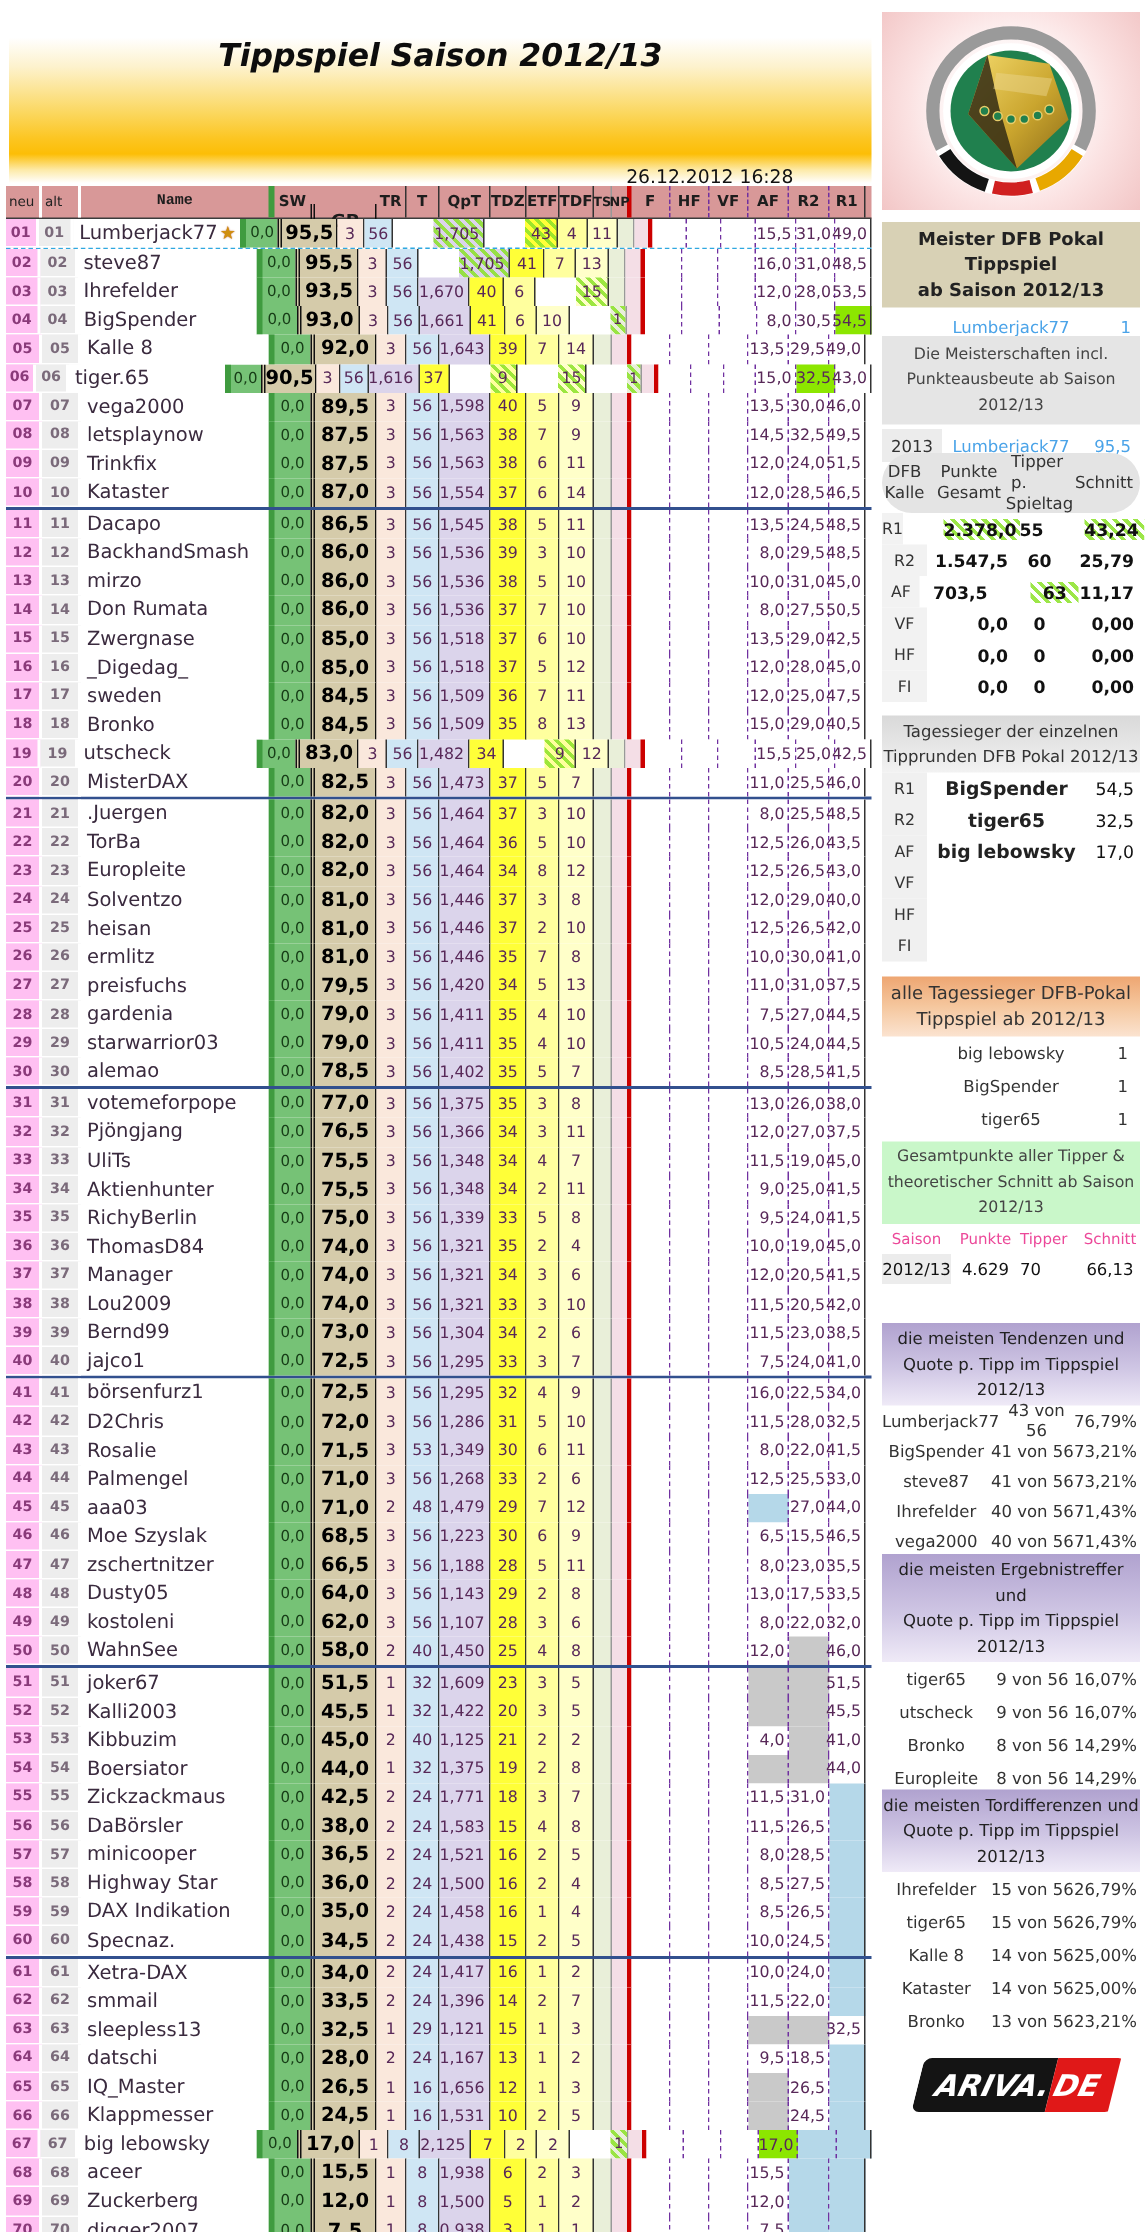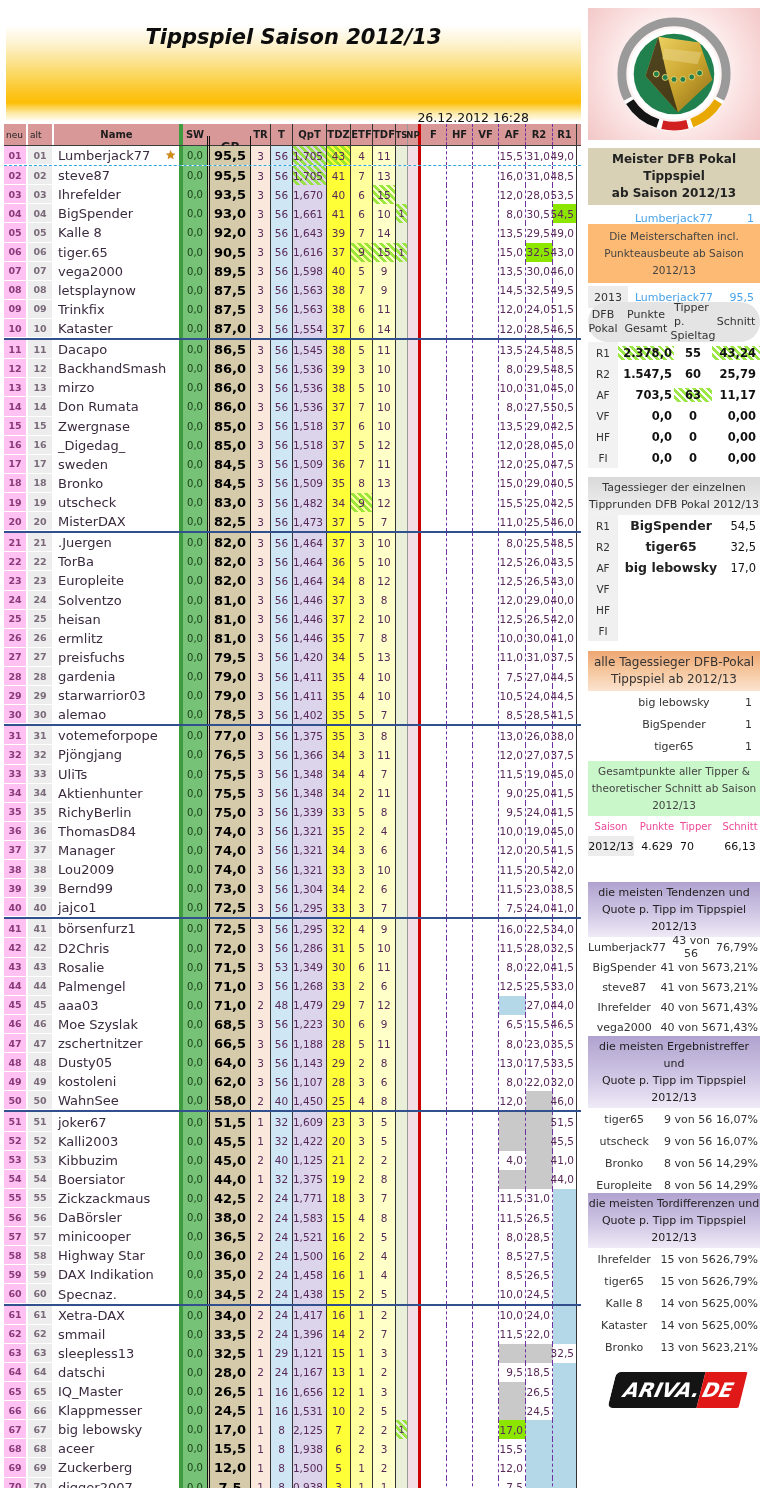--- a/index.html
+++ b/index.html
@@ -16,21 +16,21 @@
   .banner .datetime{position:absolute;right:52px;bottom:-3px;font-size:12.5px;color:#111;}
 
   
   .thead{position:absolute;left:4px;top:124px;width:577px;height:22px;display:flex;
     background:#d89898;border-bottom:1px solid #3c3c3c;box-sizing:border-box;}
   .thead .tc{background:transparent !important;color:#1d1d1d;font-weight:bold;font-size:10px;
     border-bottom:none !important;}
   .thead .c-neu,.thead .c-alt{justify-content:flex-start;padding-left:2px;font-size:9px;font-weight:normal;color:#222;}
   .thead .c-gp{font-size:12px;margin-top:12px;}
   .thead .c-ts,.thead .c-np{font-size:8.5px;padding:0;}
-  .thead .c-name{justify-content:center;padding-left:0;}
+  .thead .c-name{justify-content:center;padding-left:0;font-family:Liberation Mono, monospace;}
   .thead .c-qpt,.thead .c-af,.thead .c-r2,.thead .c-r1{justify-content:center;padding-right:0;}
 
   .tbody{position:absolute;left:4px;top:146px;width:577px;}
   .trow{display:flex;height:19.11px;}
   .tc{display:flex;align-items:center;justify-content:center;height:100%;
     box-sizing:border-box;font-size:10.5px;color:#582858;}
 
   .c-neu{width:24px;background:#ffc0f2;color:#8a3a7a;font-weight:bold;font-size:9.5px;
     border-right:2px solid #fff;border-bottom:1px solid #fff;}
   .c-alt{width:26px;background:#ededed;color:#7a6a7a;font-weight:bold;font-size:9.5px;
@@ -48,21 +48,21 @@
   .c-tdf{width:23px;background:#ffffc9;border-right:1px solid #333;}
   .c-ts{width:12px;background:#e9efd9;border-right:1px solid #999;font-size:9.5px;}
   .c-np{width:13px;background:#f4dee6;border-right:3px solid #cc0000;}
   .c-f{width:26px;background:#fff;border-right:1px dashed #7030a0;}
   .c-hf{width:26px;background:#fff;border-right:1px dashed #7030a0;}
   .c-vf{width:26px;background:#fff;border-right:1px dashed #7030a0;}
   .c-af{width:27px;background:#fff;border-right:1px dashed #7030a0;justify-content:flex-end;padding-right:2px;}
   .c-r2{width:27px;background:#fff;border-right:1px dashed #7030a0;justify-content:flex-end;padding-right:2px;}
   .c-r1{width:24px;background:#fff;border-right:1px solid #333;justify-content:flex-end;padding-right:2px;}
 
-  .hatch{background-image:repeating-linear-gradient(45deg,rgba(139,226,40,0) 0 2.5px,rgba(139,226,40,0.85) 2.5px 5px);}
+  .hatch{background-image:repeating-linear-gradient(45deg,rgba(139,226,40,0) 0 2.5px,rgba(139,226,40,0.85) 2.5px 5px);margin-left:27px;}
   .green{background-color:#8ce600 !important;background-image:none;}
   .gray{background-color:#c9c9c9 !important;}
   .blue{background-color:#b5d8e9 !important;}
 
   .gsep{border-bottom:2px solid #32508e;}
   .firstsep{border-bottom:1px dashed #2fa8e0;}
   .star{position:absolute;right:3px;top:2px;font-size:12px;color:#cf8f0f;text-shadow:0 0 1px #b04000;}
 
   
   .sb{position:absolute;left:588px;width:172px;box-sizing:border-box;font-size:11px;color:#333;}
@@ -72,21 +72,21 @@
   .boxhead{text-align:center;}
   .boxhead div{line-height:17px;}
 
   .meister{top:148px;}
   .meister .boxhead{background:#d8d1b5;padding:3px 0;font-weight:bold;font-size:12px;color:#222;}
   .mrow{position:relative;height:20px;margin-top:3px;display:flex;align-items:center;justify-content:center;}
   .mrow .cnt{position:absolute;right:6px;}
   .linkblue{color:#4aa3e8;}
 
   .meisterschaften{top:224px;}
-  .meisterschaften .boxhead{background:#fdba74;padding:4px 0;font-size:10.5px;color:#444;}
+  .meisterschaften .boxhead{background:#e5e5e5;padding:4px 0;font-size:10.5px;color:#444;}
   .meisterschaften .mrow .year{position:absolute;left:0;top:0;width:40px;height:100%;
     background:#ececec;display:flex;align-items:center;justify-content:center;color:#333;font-size:11px;}
 
   .stats{top:302px;}
   .stats .shead{display:flex;background:#e4e4e4;height:40px;font-size:11px;color:#333;border-radius:20px;}
   .stats .shead div{display:flex;flex-direction:column;align-items:center;justify-content:center;line-height:14px;}
   .srow{display:flex;height:21px;align-items:center;font-size:11.5px;color:#111;}
   .sl{width:30px;background:#f2f2f2;height:100%;display:flex;align-items:center;justify-content:center;color:#333;font-size:10.5px;}
   .sp{width:56px;text-align:right;font-weight:bold;padding-right:2px;box-sizing:border-box;}
   .st{width:38px;text-align:center;font-weight:bold;}
@@ -1819,21 +1819,21 @@
     <span class="year">2013</span>
     <span class="linkblue">Lumberjack77</span>
     <span class="linkblue cnt">95,5</span>
   </div>
 </div>
 
 <div class="sb stats">
   <div class="shead">
     <div style="width:30px">
         <span>DFB</span>
-        <span>Pokal</span>
+        <span>Kalle</span>
       </div>
     <div style="width:56px">
         <span>Punkte</span>
         <span>Gesamt</span>
       </div>
     <div style="width:38px">
         <span>Tipper p.</span>
         <span>Spieltag</span>
       </div>
     <div style="width:48px">

